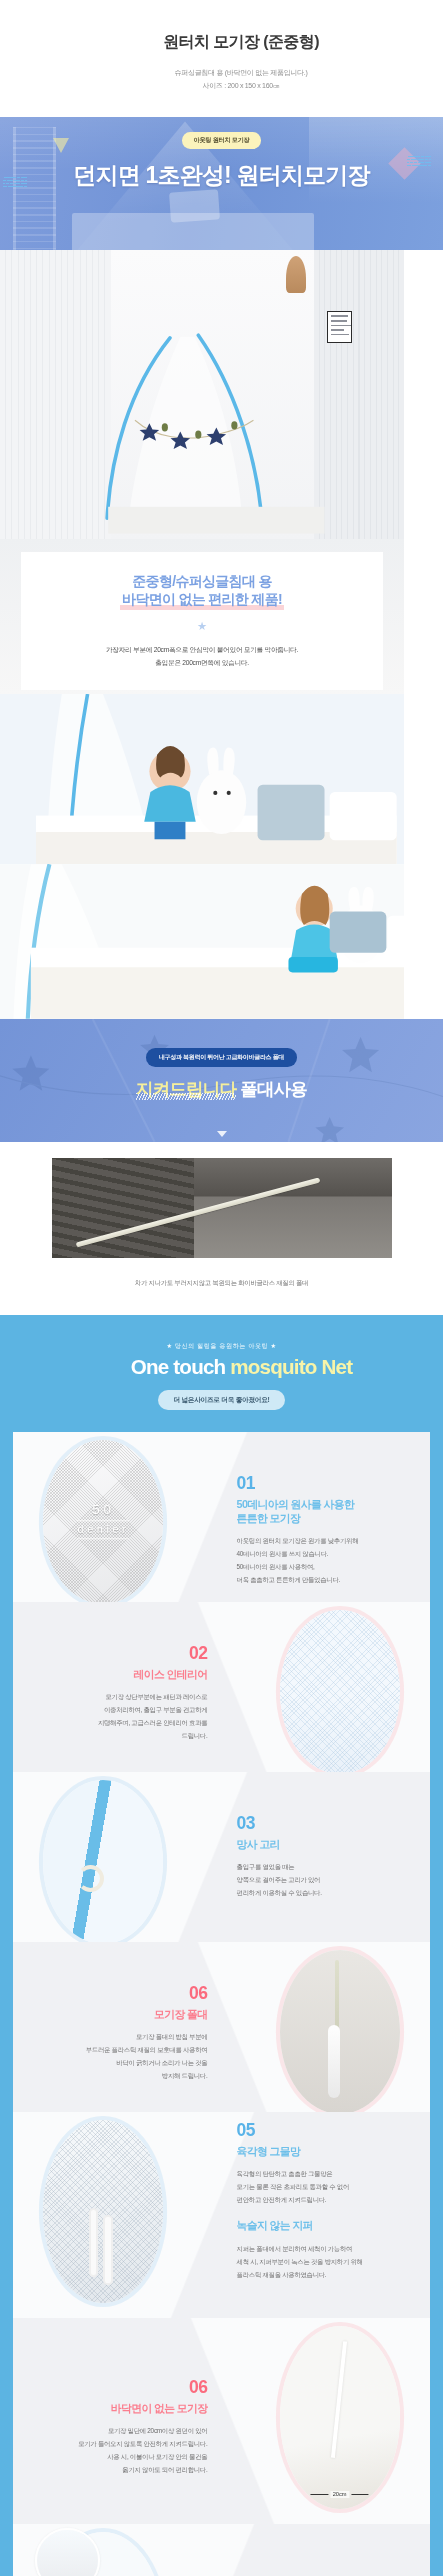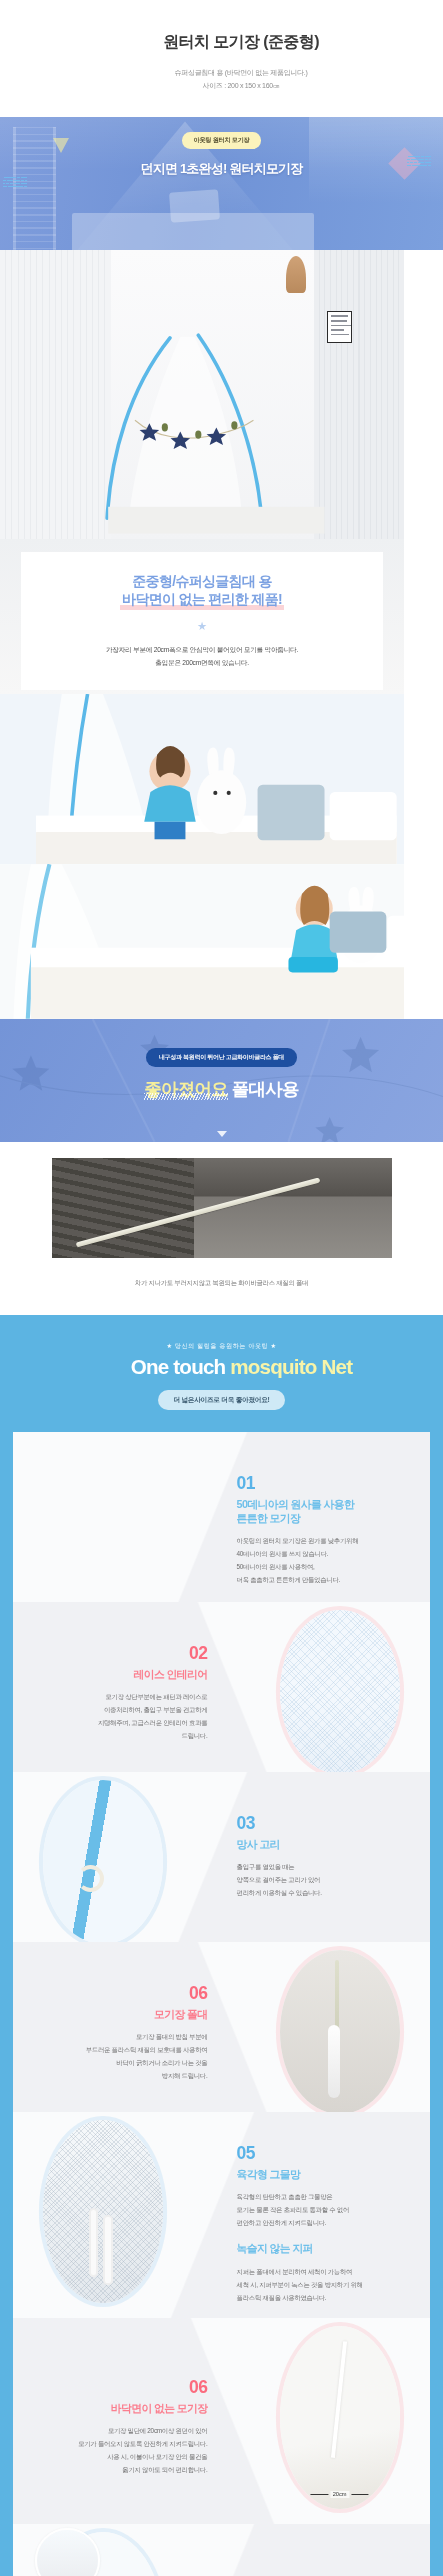--- a/index.html
+++ b/index.html
@@ -98,21 +98,21 @@
   .deco-wave.right { right: 12.4px; top: 37px; }
   .hero-inner {
     position: relative; z-index: 4; text-align: center; padding-top: 14.4px;
   }
   .hero-pill {
     display:inline-block; background:#fbf3bc; color:#4f4a2c;
     font-size: 6.2px; font-weight: bold; letter-spacing:-0.3px;
     padding: 4.1px 11.3px; border-radius: 8.2px;
   }
   .hero-h2 {
-    margin-top: 11.3px; color:#fff; font-size: 13px; font-weight: bold;
+    margin-top: 11.3px; color:#fff; font-size: 23px; font-weight: bold;
     letter-spacing: -0.8px;
     text-shadow: 0 0.5px 2.1px rgba(60,80,140,.35);
   }
 
   
   .photo {
     position: relative; width: 404px; overflow: hidden;
     background: #f4f5f7;
   }
   .room-white {
@@ -482,21 +482,21 @@
         <polygon points="300,30 308,48 328,50 312,63 317,83 300,72 283,83 288,63 272,50 292,48"></polygon>
         <polygon points="700,34 710,58 736,60 716,77 722,103 700,89 678,103 684,77 664,60 690,58"></polygon>
         <polygon points="640,190 648,208 668,210 652,223 657,243 640,232 623,243 628,223 612,210 632,208"></polygon>
       </g>
       <path d="M0 110 Q200 172 430 128 T860 150" stroke="#4f6fa8" stroke-width="2" fill="none"></path>
       <path d="M180 0 L300 238" stroke="rgba(255,255,255,.35)" stroke-width="4"></path>
       <path d="M640 0 L560 238" stroke="rgba(255,255,255,.35)" stroke-width="4"></path>
     </svg>
     <div class="pill">내구성과 복원력이 뛰어난 고급화이바글라스 폴대</div>
     <h3>
-      <span class="yel">좋아졌어요</span><span> 폴대사용</span>
+      <span class="yel">지켜드립니다</span><span> 폴대사용</span>
     </h3>
     <div class="arrow-down"></div>
   </section>
 
   <section class="tire-wrap">
     <div class="tire-img">
       <div class="tread"></div>
       <div class="pole"></div>
     </div>
     <div class="tire-caption">차가 지나가도 부러지지않고 복원되는 화이바글라스 재질의 폴대</div>
@@ -507,20 +507,29 @@
       <div class="arc-text">★ 당신의 힐링을 응원하는 아웃팅 ★</div>
       <h2>
         <span>One touch </span><span class="y">mosquito Net</span>
       </h2>
       <div class="onetouch-pill">더 넓은사이즈로 더욱 좋아졌어요!</div>
     </div>
 
     <div class="panel">
 
       <div class="frow">
+        <div class="oval left">
+          <div class="tex-mesh"></div>
+          <div class="badge5">
+            <div class="b1">50</div>
+            <div class="bar"></div>
+            <div class="b2">denier</div>
+            <div class="bar"></div>
+          </div>
+        </div>
         <div class="txt right">
           <div class="fnum blue">01</div>
           <div class="ftitle blue">
             <div>50데니아의 원사를 사용한</div>
             <div>튼튼한 모기장</div>
           </div>
           <div class="fbody">
             <div>아웃팅의 원터치 모기장은 원가를 낮추기위해</div>
             <div>40데니아의 원사를 쓰지 않습니다.</div>
             <div>50데니아의 원사를 사용하여,</div>
@@ -587,21 +596,21 @@
         </div>
       </div>
 
       <div class="frow" style="min-height:206px">
         <div class="oval left" style="height:183px">
           <div class="tex-zip">
               <div class="zp"></div>
               <div class="zp zp2"></div>
             </div>
         </div>
-        <div class="txt right" style="top:33px">
+        <div class="txt right" style="top:10px">
           <div class="fnum blue">05</div>
           <div class="ftitle blue">
             <div>육각형 그물망</div>
           </div>
           <div class="fbody">
             <div>육각형의 탄탄하고 촘촘한 그물망은</div>
             <div>모기는 물론 작은 초파리도 통과할 수 없어</div>
             <div>편안하고 안전하게 지켜드립니다.</div>
           </div>
           <div class="ftitle blue ftitle2">녹슬지 않는 지퍼</div>

